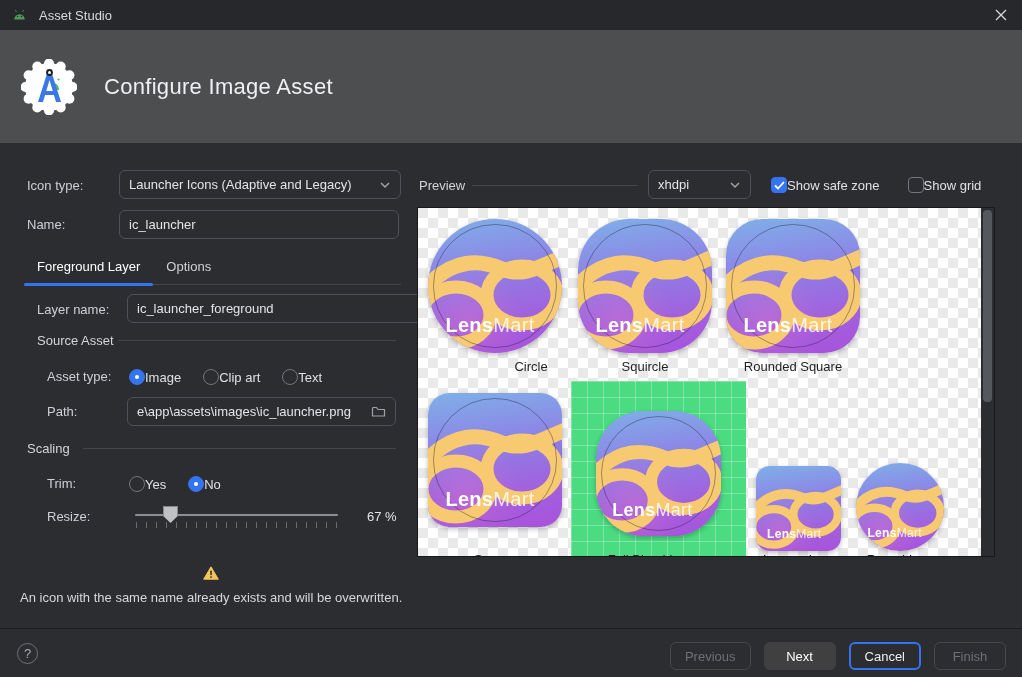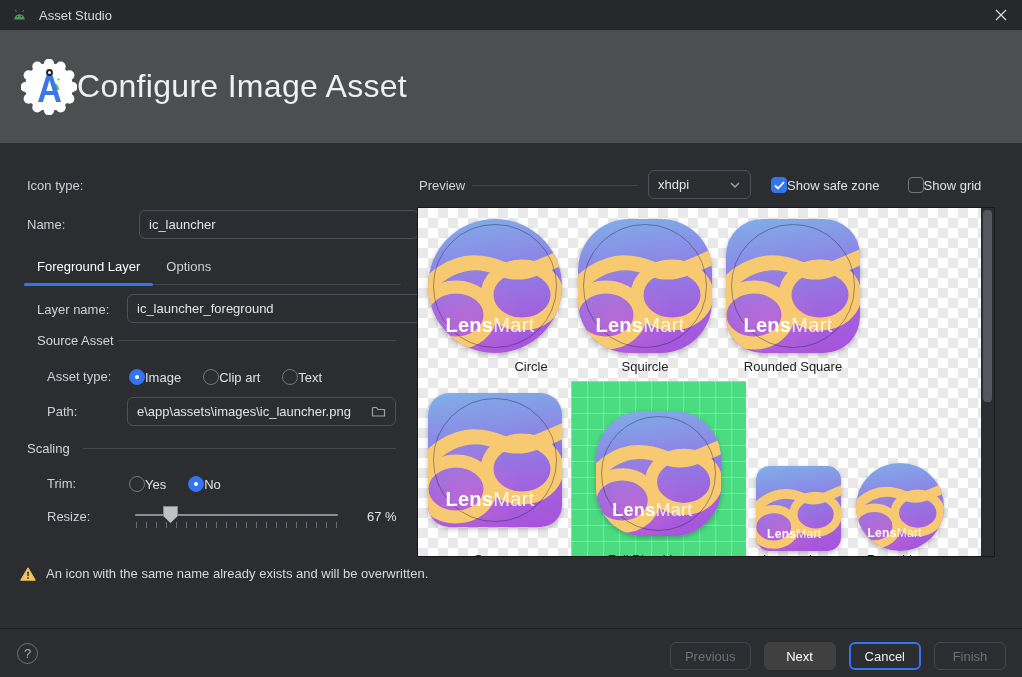--- a/index.html
+++ b/index.html
@@ -9,21 +9,21 @@
     background:#2b2d30; color:#dfe1e5;
     font-family:"Liberation Sans","DejaVu Sans",sans-serif; font-size:13px;
   }
   
   .titlebar { height:30px; background:#26282b; display:flex; align-items:center; padding:0 12px; position:relative; }
   .titlebar .appicon { width:15px; height:12px; margin-right:12px; }
   .titlebar .title { color:#d7d9dd; font-size:13px; }
   .titlebar .close { position:absolute; right:8px; top:3px; width:26px; height:24px; display:flex; align-items:center; justify-content:center; cursor:pointer; }
   
   .header { height:113px; background:#4c4e50; display:flex; align-items:center; padding:0 21px; }
-  .header .pagetitle { font-size:32px; font-weight:400; color:#eef0f3; letter-spacing:.3px; }
+  .header .pagetitle { font-size:22px; font-weight:400; color:#eef0f3; margin-left:27px; letter-spacing:.3px; }
   
   .main { position:relative; height:485px; background:#2b2d30; }
   .lbl { position:absolute; color:#ced0d6; line-height:16px; }
   .field {
     position:absolute; background:#2b2d30; border:1px solid #4e5157; border-radius:6px;
     display:flex; align-items:center; padding:0 9px; color:#e2e4e8; height:29px;
   }
   .field .chev { margin-left:auto; }
   .sectionline { position:absolute; height:1px; background:#43464a; }
   .sectiontitle { position:absolute; color:#d3d5d9; }
@@ -70,21 +70,21 @@
   .sh-circle { border-radius:50%; }
   .sh-squircle { border-radius:38%; }
   .sh-rsquare { border-radius:27%; }
   .sh-square { border-radius:16%; }
   .sh-legacy { border-radius:16%; }
   .greenbox { position:absolute; background:#4bdc82;
               background-image:linear-gradient(rgba(255,255,255,.28) 1px,transparent 1px),
                                linear-gradient(90deg,rgba(255,255,255,.28) 1px,transparent 1px);
               background-size:16px 16px; }
   
-  .warnrow { position:absolute; left:20px; top:423px; display:flex; align-items:center; gap:10px; color:#d6d8dc; }
+  .warnrow { position:absolute; left:20px; top:423px; display:flex; align-items:center; gap:10px; color:#d6d8dc;flex-direction:column; }
   
   .footer { height:49px; border-top:1px solid #1e1f22; position:relative; background:#2b2d30; }
   .help { position:absolute; left:17px; top:14px; width:21px; height:21px; border-radius:50%;
           border:1px solid #6f7277; color:#a9acb1; display:flex; align-items:center; justify-content:center;
           font-size:13px; cursor:pointer; }
   .btnrow { position:absolute; right:16px; top:13px; display:flex; gap:13px; }
   .btn { min-width:72px; height:28px; border-radius:6px; display:flex; align-items:center; justify-content:center;
          padding:0 14px; font-size:13px; cursor:pointer; }
   .btn.disabled { border:1px solid #44474c; color:#6d7076; cursor:default; }
   .btn.primary { background:#404040; color:#ffffff; }
@@ -132,23 +132,29 @@
     <rect x="23" y="32" width="10" height="4" fill="#3b78e7"></rect>
     <circle cx="28.5" cy="13.5" r="3.4" fill="#1e1f22"></circle>
     <circle cx="28.5" cy="13.5" r="1.5" fill="#ffffff"></circle>
   </svg>
   <div class="pagetitle">Configure Image Asset</div>
 </div>
 
 <div class="main">
 
   <div class="lbl" style="left:27px; top:35px;">Icon type:</div>
+  <div class="field" style="left:119px; top:27px; width:282px;">
+    <span>Launcher Icons (Adaptive and Legacy)</span>
+    <svg class="chev" width="12" height="8" viewBox="0 0 12 8">
+      <path d="M2,2 L6,6 L10,2" fill="none" stroke="#9fa2a7" stroke-width="1.5"></path>
+    </svg>
+  </div>
 
   <div class="lbl" style="left:27px; top:74px;">Name:</div>
-  <div class="field" style="left:119px; top:67px; width:280px;margin-left:20px;">
+  <div class="field" style="left:119px; top:67px; width:280px;">
     <span>ic_launcher</span>
   </div>
 
   <div class="tabline"></div>
   <div class="tabs">
     <div class="tab on">Foreground Layer</div>
     <div class="tab">Options</div>
   </div>
 
   <div class="lbl" style="left:37px; top:159px;">Layer name:</div>

